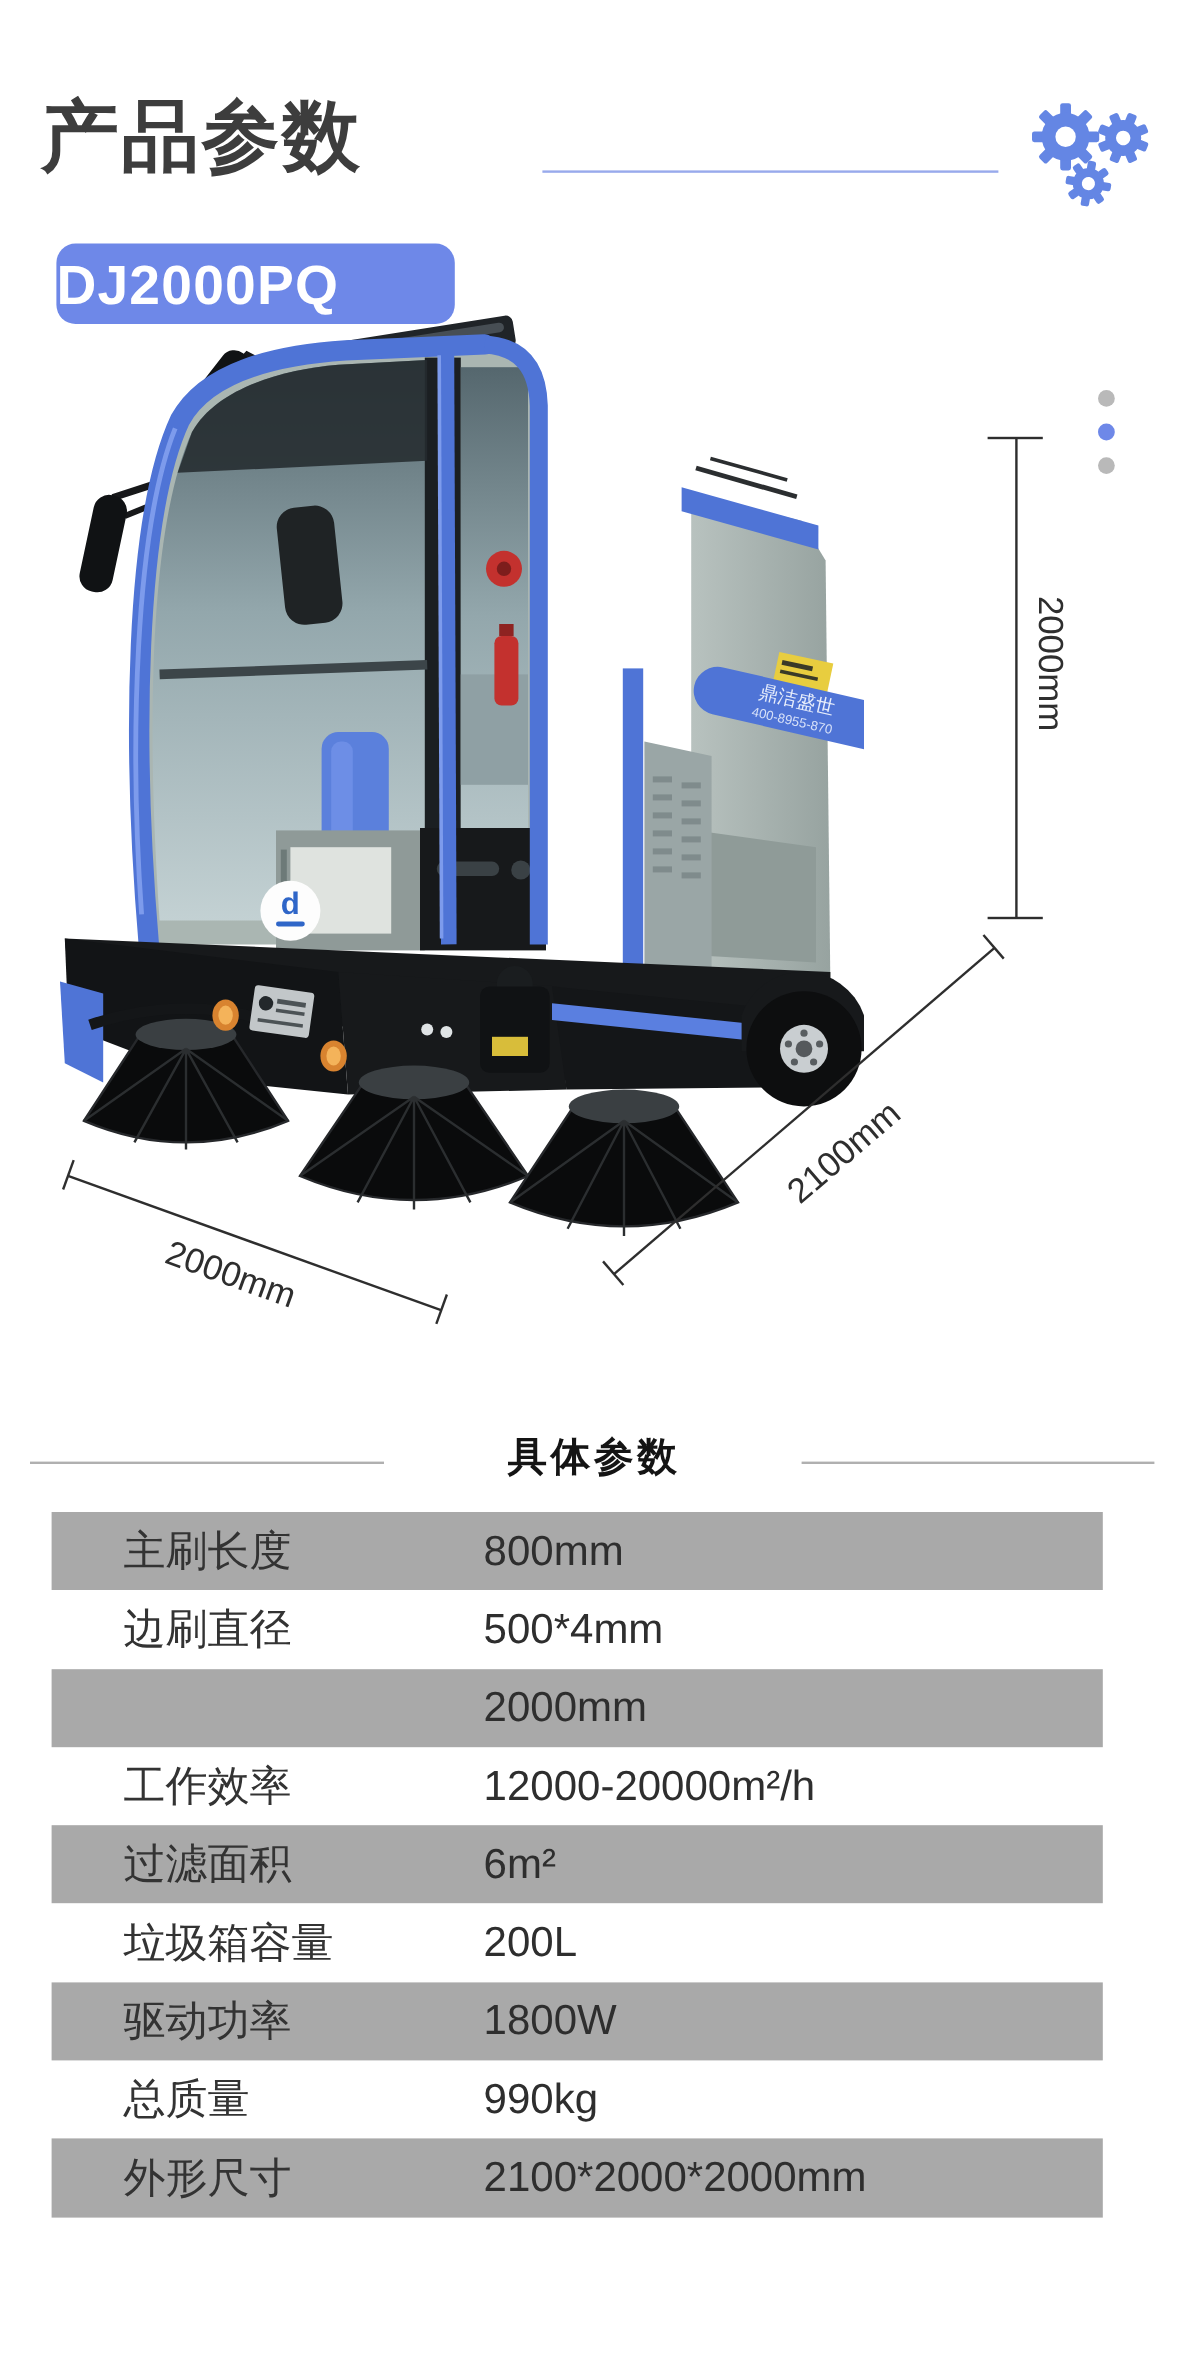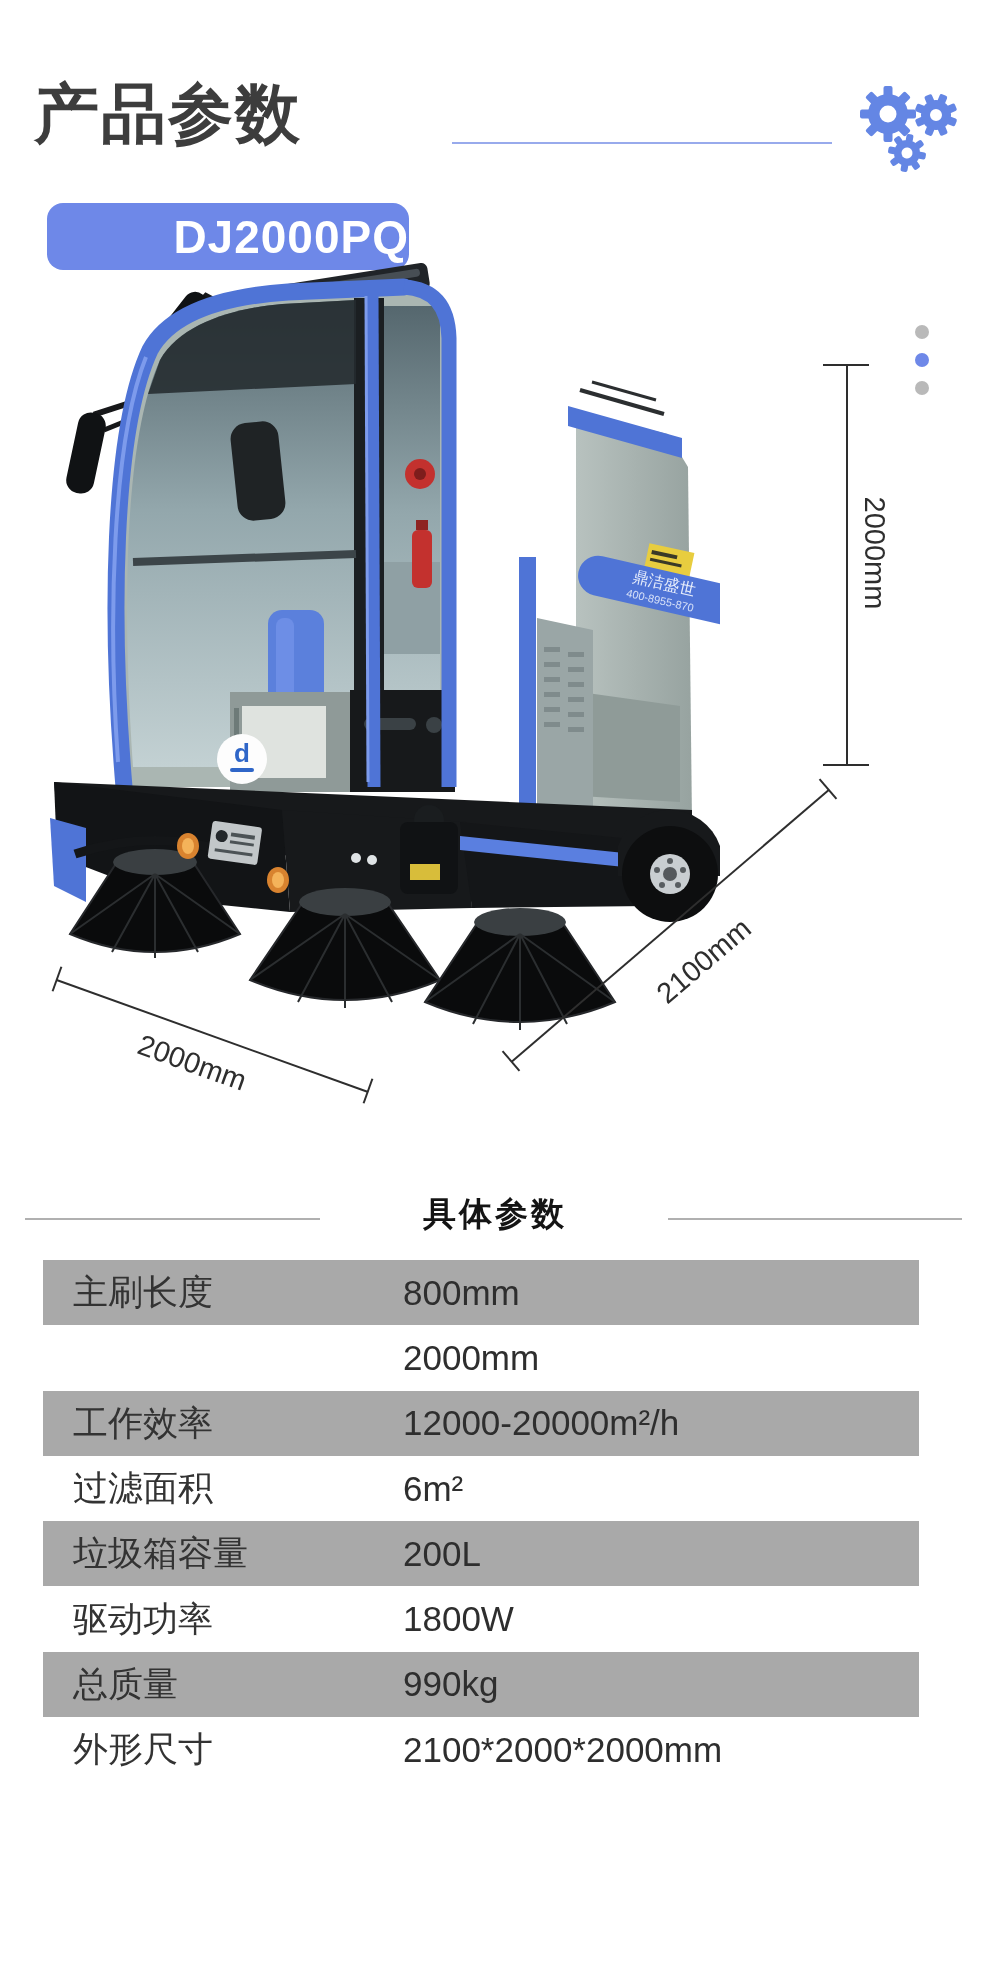--- a/index.html
+++ b/index.html
@@ -7,22 +7,22 @@
        font-family:"Liberation Sans","DejaVu Sans",sans-serif;color:#373737;}
   .abs{position:absolute;}
 
   
   .page-title{left:34px;top:62px;font-size:65px;line-height:104px;font-weight:900;
               color:#3d3d3d;letter-spacing:2px;}
   .accent-line{left:452px;top:142px;width:380px;height:2px;background:#98aaec;}
   .gears{left:852px;top:74px;}
 
   
-  .badge{left:47px;top:203px;width:362px;height:67px;background:#6e88e8;border-radius:16px;
-         display:flex;align-items:center;justify-content:flex-end;}
+  .badge{left:47px;top:203px;width:332px;height:67px;background:#6e88e8;border-radius:16px;
+         display:flex;align-items:center;justify-content:flex-start;}
   .badge span{color:#ffffff;font-size:46px;font-weight:700;letter-spacing:1px;}
 
   
   .machine{left:20px;top:262px;}
   .vline{width:2px;background:#2e2e2e;}
   .hcap{width:46px;height:2px;background:#2e2e2e;}
   .dline{height:0;border-top:2px solid #2e2e2e;transform-origin:0 0;}
   .tick{width:26px;height:0;border-top:2px solid #2e2e2e;}
   .dim-label{font-size:29px;color:#2e2e2e;white-space:nowrap;}
   .dot{width:14px;height:14px;border-radius:50%;}
@@ -34,21 +34,21 @@
                  font-weight:800;color:#141414;letter-spacing:3px;}
   .side-line{top:1218px;height:2px;background:#b0b0b0;}
   .side-line.l{left:25px;width:295px;}
   .side-line.r{left:668px;width:294px;}
 
   
   .spec-table{left:43px;top:1260px;width:876px;}
   .row{height:65.3px;display:flex;align-items:center;position:relative;}
   .row:nth-child(odd){background:#a9a9a9;}
   .cell{font-size:35px;color:#333333;white-space:nowrap;}
-  .cell.label{margin-left:30px;}
+  .cell.label{margin-left:60px;}
   .cell.value{position:absolute;left:360px;color:#2e2e2e;}
 </style>
 </head>
 <body>
 
 <div class="abs page-title">产品参数</div>
 <div class="abs accent-line"></div>
 
 <svg class="abs gears" width="112" height="102" viewBox="0 0 112 102">
   <g fill="#6486e4">
@@ -285,20 +285,24 @@
 <div class="abs section-title">具体参数</div>
 <div class="abs side-line l"></div>
 <div class="abs side-line r"></div>
 
 <div class="abs spec-table">
   <div class="row">
     <div class="cell label">主刷长度</div>
     <div class="cell value">800mm</div>
   </div>
   <div class="row">
+    <div class="cell label">边刷直径</div>
+    <div class="cell value">500*4mm</div>
+  </div>
+  <div class="row">
     <div class="cell value">2000mm</div>
   </div>
   <div class="row">
     <div class="cell label">工作效率</div>
     <div class="cell value">12000-20000m²/h</div>
   </div>
   <div class="row">
     <div class="cell label">过滤面积</div>
     <div class="cell value">6m²</div>
   </div>

